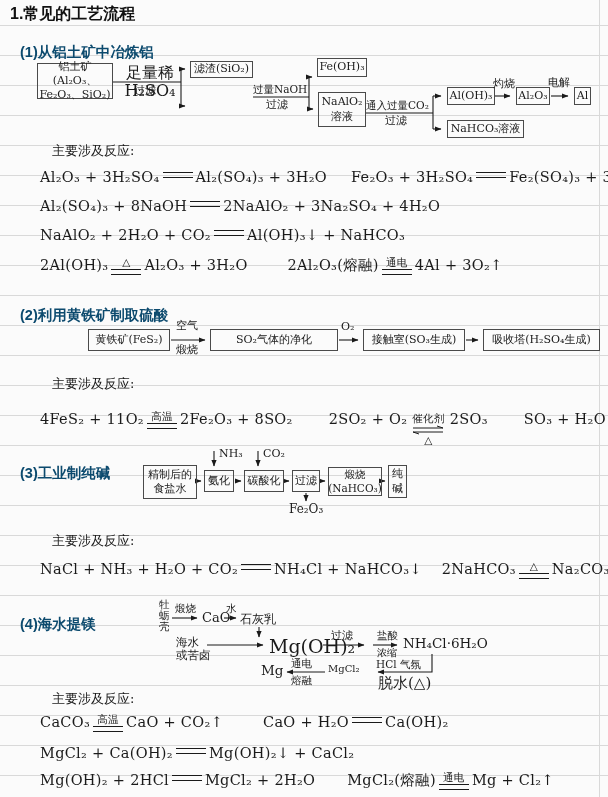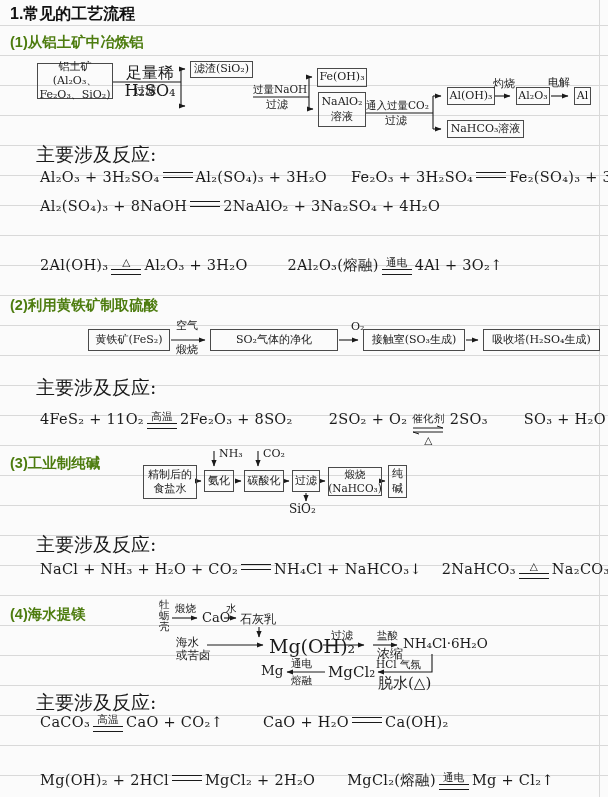--- a/index.html
+++ b/index.html
@@ -5,23 +5,23 @@
   :root{ --ink:#1a1a1a; --rule:#d9d9d9; --bord:#4a4a4a; --bg:#fbfbfb; }
   html,body{margin:0;padding:0;}
   .page{position:relative;width:608px;height:797px;background:var(--bg);overflow:hidden;
         font-family:"DejaVu Serif","Liberation Serif",serif;color:var(--ink);padding-left:25px;}
   .rules{position:absolute;left:0;top:25px;right:0;bottom:0;
          background:repeating-linear-gradient(to bottom,var(--rule) 0 1px,transparent 1px 30px);
          pointer-events:none;}
   .vline{position:absolute;left:599px;top:0;width:1px;height:100%;background:var(--rule);}
   .title{position:absolute;left:10px;top:4px;margin:0;font-size:16px;font-weight:700;
          font-family:"Liberation Sans","DejaVu Sans",sans-serif;color:#111;}
-  .shead{position:absolute;left:8px;margin:2px;font-size:14.5px;font-weight:700;
-         font-family:"Liberation Sans","DejaVu Sans",sans-serif;color:#4d7c0f;white-space:nowrap;}
-  .rlabel{position:absolute;left:36px;font-size:19px;white-space:nowrap;}
+  .shead{position:absolute;left:8px;margin:12px;font-size:14.5px;font-weight:700;
+         font-family:"Liberation Sans","DejaVu Sans",sans-serif;color:#0c4a6e;white-space:nowrap;}
+  .rlabel{position:absolute;left:52px;font-size:13px;white-space:nowrap;}
   .flow{position:absolute;left:0;width:608px;}
   .flow svg.arrows{position:absolute;left:0;top:0;}
   .flow svg.arrows path{stroke:var(--ink);stroke-width:1.1;fill:none;}
   .fbox{position:absolute;box-sizing:border-box;border:1px solid var(--bord);
         display:flex;align-items:center;justify-content:center;text-align:center;
         white-space:pre-line;font-size:11px;line-height:1.3;}
   .flabel{position:absolute;font-size:11px;line-height:1.15;white-space:pre-line;}
   .ftext{position:absolute;font-size:13px;white-space:nowrap;}
   .ctr{text-align:center;}
   .eqline{position:absolute;left:40px;font-size:14.5px;letter-spacing:0.3px;white-space:nowrap;line-height:1.3;}
@@ -69,51 +69,52 @@
       <path d="M495,38 H510" marker-end="url(#ah)"></path>
       <path d="M551,38 H568" marker-end="url(#ah)"></path>
     </svg>
     <div class="fbox" style="left:37px;top:5px;width:76px;height:36px">铝土矿(Al₂O₃、
 Fe₂O₃、SiO₂)</div>
     <div class="flabel ctr" style="left:110px;top:6px;width:80px;font-size:16px">足量稀H₂SO₄</div>
     <div class="flabel" style="left:134px;top:27px">过滤</div>
     <div class="fbox" style="left:190px;top:3px;width:63px;height:17px">滤渣(SiO₂)</div>
     <div class="flabel" style="left:253px;top:25px;font-size:10.5px">过量NaOH</div>
     <div class="flabel" style="left:266px;top:41px">过滤</div>
-    <div class="fbox" style="left:317px;top:10px;width:50px;height:19px">Fe(OH)₃</div>
+    <div class="fbox" style="left:317px;top:0;width:50px;height:19px">Fe(OH)₃</div>
     <div class="fbox" style="left:318px;top:34px;width:48px;height:35px">NaAlO₂
 溶液</div>
     <div class="flabel" style="left:366px;top:41px;font-size:10.5px">通入过量CO₂</div>
     <div class="flabel" style="left:385px;top:57px">过滤</div>
     <div class="fbox" style="left:447px;top:29px;width:48px;height:18px">Al(OH)₃</div>
     <div class="flabel" style="left:493px;top:20px">灼烧</div>
     <div class="fbox" style="left:516px;top:29px;width:34px;height:18px">Al₂O₃</div>
     <div class="flabel" style="left:548px;top:19px">电解</div>
     <div class="fbox" style="left:574px;top:29px;width:17px;height:18px">Al</div>
     <div class="fbox" style="left:447px;top:62px;width:77px;height:18px">NaHCO₃溶液</div>
   </div>
 
   <div class="rlabel" style="top:142px">主要涉及反应:</div>
   <div class="eqline" style="top:168px"><span>Al₂O₃ + 3H₂SO₄</span><span class="cheq"><span class="dbar"></span></span><span>Al₂(SO₄)₃ + 3H₂O</span><span class="gapspan" style="width: 24px;"></span><span>Fe₂O₃ + 3H₂SO₄</span><span class="cheq"><span class="dbar"></span></span><span>Fe₂(SO₄)₃ + 3H₂O</span></div>
   <div class="eqline" style="top:197px"><span>Al₂(SO₄)₃ + 8NaOH</span><span class="cheq"><span class="dbar"></span></span><span>2NaAlO₂ + 3Na₂SO₄ + 4H₂O</span></div>
+  <div class="eqline" style="top:226px"><span>NaAlO₂ + 2H₂O + CO₂</span><span class="cheq"><span class="dbar"></span></span><span>Al(OH)₃↓ + NaHCO₃</span></div>
   <div class="eqline" style="top:256px"><span>2Al(OH)₃</span><span class="cheq"><span class="cond">△</span><span class="dbar"></span></span><span>Al₂O₃ + 3H₂O</span><span class="gapspan" style="width: 40px;"></span><span>2Al₂O₃(熔融)</span><span class="cheq"><span class="cond">通电</span><span class="dbar"></span></span><span>4Al + 3O₂↑</span></div>
 
   <h2 class="shead" style="top:294px">(2)利用黄铁矿制取硫酸</h2>
 
   <div class="flow" style="top:320px;height:46px">
     <svg class="arrows" width="608" height="46">
       <path d="M171,20 H205" marker-end="url(#ah)"></path>
       <path d="M339,20 H358" marker-end="url(#ah)"></path>
       <path d="M466,20 H478" marker-end="url(#ah)"></path>
     </svg>
     <div class="fbox" style="left:88px;top:9px;width:82px;height:22px">黄铁矿(FeS₂)</div>
     <div class="flabel" style="left:176px;top:0px">空气</div>
     <div class="flabel" style="left:176px;top:24px">煅烧</div>
     <div class="fbox" style="left:210px;top:9px;width:128px;height:22px">SO₂气体的净化</div>
-    <div class="flabel" style="left:351px;top:1px">O₂</div>
+    <div class="flabel" style="left:341px;top:1px">O₂</div>
     <div class="fbox" style="left:363px;top:9px;width:102px;height:22px">接触室(SO₃生成)</div>
     <div class="fbox" style="left:483px;top:9px;width:117px;height:22px">吸收塔(H₂SO₄生成)</div>
   </div>
 
   <div class="rlabel" style="top:375px">主要涉及反应:</div>
   <div class="eqline" style="top:410px"><span>4FeS₂ + 11O₂</span><span class="cheq"><span class="cond">高温</span><span class="dbar"></span></span><span>2Fe₂O₃ + 8SO₂</span><span class="gapspan" style="width: 36px;"></span><span>2SO₂ + O₂</span><span class="cheq rev"><span class="cond">催化剂</span><svg width="36" height="10" style="display: block;">
           <path d="M3,3 H33 M33,3 L27,1 M33,7 H3 M3,7 L9,9" stroke="#1a1a1a" fill="none" stroke-width="1"></path>
         </svg><span class="bot">△</span></span><span>2SO₃</span><span class="gapspan" style="width: 36px;"></span><span>SO₃ + H₂O</span></div>
 
   <h2 class="shead" style="top:452px">(3)工业制纯碱</h2>
@@ -129,21 +130,21 @@
       <path d="M321,36 H325" marker-end="url(#ah)"></path>
       <path d="M383,36 H385" marker-end="url(#ah)"></path>
     </svg>
     <div class="fbox" style="left:143px;top:20px;width:54px;height:34px">精制后的
 食盐水</div>
     <div class="fbox" style="left:204px;top:25px;width:30px;height:22px">氨化</div>
     <div class="flabel" style="left:219px;top:3px">NH₃</div>
     <div class="fbox" style="left:244px;top:25px;width:40px;height:22px">碳酸化</div>
     <div class="flabel" style="left:263px;top:3px">CO₂</div>
     <div class="fbox" style="left:292px;top:25px;width:28px;height:22px">过滤</div>
-    <div class="flabel" style="left:289px;top:58px;font-size:12px">SiO₂</div>
+    <div class="flabel" style="left:289px;top:58px;font-size:12px">Fe₂O₃</div>
     <div class="fbox" style="left:328px;top:22px;width:54px;height:29px;font-size:10.5px">煅烧
 (NaHCO₃)</div>
     <div class="fbox" style="left:388px;top:20px;width:19px;height:33px">纯
 碱</div>
   </div>
 
   <div class="rlabel" style="top:532px">主要涉及反应:</div>
   <div class="eqline" style="top:560px"><span>NaCl + NH₃ + H₂O + CO₂</span><span class="cheq"><span class="dbar"></span></span><span>NH₄Cl + NaHCO₃↓</span><span class="gapspan" style="width: 20px;"></span><span>2NaHCO₃</span><span class="cheq"><span class="cond">△</span><span class="dbar"></span></span><span>Na₂CO₃ + H₂O + CO₂↑</span></div>
 
   <h2 class="shead" style="top:603px">(4)海水提镁</h2>
@@ -164,26 +165,27 @@
 壳</div>
     <div class="flabel" style="left:175px;top:6px;font-size:10.5px">煅烧</div>
     <div class="ftext" style="left:202px;top:14px">CaO</div>
     <div class="flabel" style="left:226px;top:6px;font-size:10.5px">水</div>
     <div class="ftext" style="left:240px;top:15px;font-size:12px">石灰乳</div>
     <div class="flabel" style="left:176px;top:40px;font-size:11.5px">海水
 或苦卤</div>
     <div class="ftext" style="left:269px;top:39px;font-size:19px">Mg(OH)₂</div>
     <div class="flabel" style="left:331px;top:34px">过滤</div>
     <div class="flabel" style="left:377px;top:33px;font-size:10.5px">盐酸</div>
-    <div class="flabel" style="left:377px;top:51px;font-size:13px">浓缩</div>
+    <div class="flabel" style="left:377px;top:51px;font-size:10px">浓缩</div>
     <div class="ftext" style="left:403px;top:39px;font-size:13.5px">NH₄Cl·6H₂O</div>
     <div class="flabel" style="left:376px;top:62px;font-size:10.5px">HCl 气氛</div>
     <div class="flabel" style="left:378px;top:79px;font-size:15px">脱水(△)</div>
-    <div class="ftext" style="left:328px;top:67px;font-size:15px">MgCl₂</div>
+    <div class="ftext" style="left:328px;top:67px;font-size:10px">MgCl₂</div>
     <div class="flabel" style="left:291px;top:61px;font-size:10.5px">通电</div>
     <div class="flabel" style="left:291px;top:78px;font-size:10.5px">熔融</div>
     <div class="ftext" style="left:261px;top:66px;font-size:13.5px">Mg</div>
   </div>
 
   <div class="rlabel" style="top:690px">主要涉及反应:</div>
   <div class="eqline" style="top:713px"><span>CaCO₃</span><span class="cheq"><span class="cond">高温</span><span class="dbar"></span></span><span>CaO + CO₂↑</span><span class="gapspan" style="width: 40px;"></span><span>CaO + H₂O</span><span class="cheq"><span class="dbar"></span></span><span>Ca(OH)₂</span></div>
+  <div class="eqline" style="top:744px"><span>MgCl₂ + Ca(OH)₂</span><span class="cheq"><span class="dbar"></span></span><span>Mg(OH)₂↓ + CaCl₂</span></div>
   <div class="eqline" style="top:771px"><span>Mg(OH)₂ + 2HCl</span><span class="cheq"><span class="dbar"></span></span><span>MgCl₂ + 2H₂O</span><span class="gapspan" style="width: 32px;"></span><span>MgCl₂(熔融)</span><span class="cheq"><span class="cond">通电</span><span class="dbar"></span></span><span>Mg + Cl₂↑</span></div>
 </div>
 
 </body></html>

